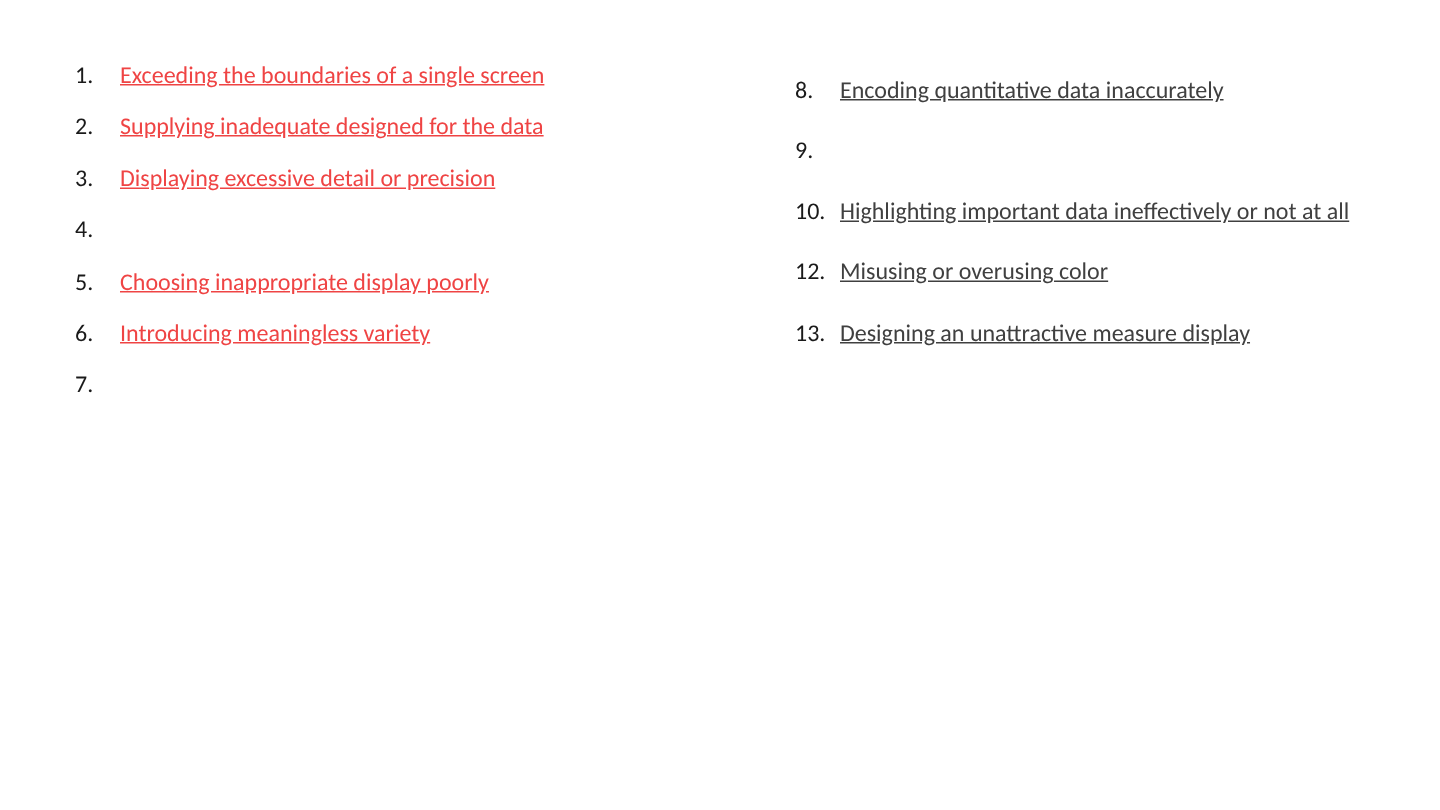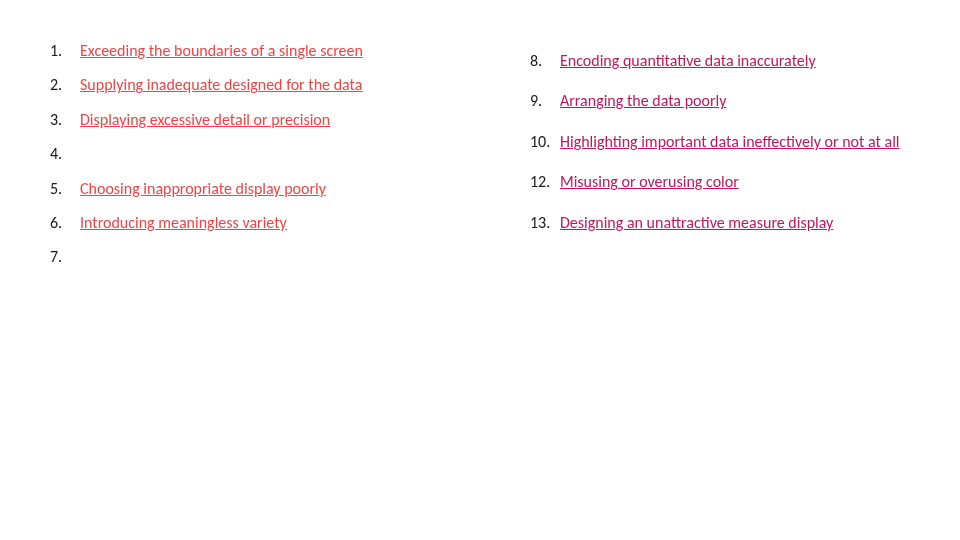--- a/index.html
+++ b/index.html
@@ -65,21 +65,21 @@
       font-size: 16px;
       cursor: pointer;
       line-height: 1.4;
     }
 
     .right-column .list-item {
       margin-bottom: 18px;
     }
 
     .item-link-multiline {
-      color: #be185d;
+      color: #404040;
       text-decoration: underline;
       font-size: 16px;
       cursor: pointer;
       line-height: 1.4;
     }
   </style>
 </head>
 <body>
 
 <div class="page-container">
@@ -114,21 +114,20 @@
       </ol>
   </div>
   <div class="right-column">
     <ol>
     <li class="list-item">
           <span class="item-number">8.</span>
           <span class="item-link-multiline">Encoding quantitative data inaccurately</span>
         </li>
         <li class="list-item">
           <span class="item-number">9.</span>
-          <span class="item-link-multiline">Arranging the data poorly</span>
         </li>
         <li class="list-item">
           <span class="item-number">10.</span>
           <span class="item-link-multiline">Highlighting important data ineffectively or not at all</span>
         </li>
         <li class="list-item">
           <span class="item-number">12.</span>
           <span class="item-link-multiline">Misusing or overusing color</span>
         </li>
         <li class="list-item">

